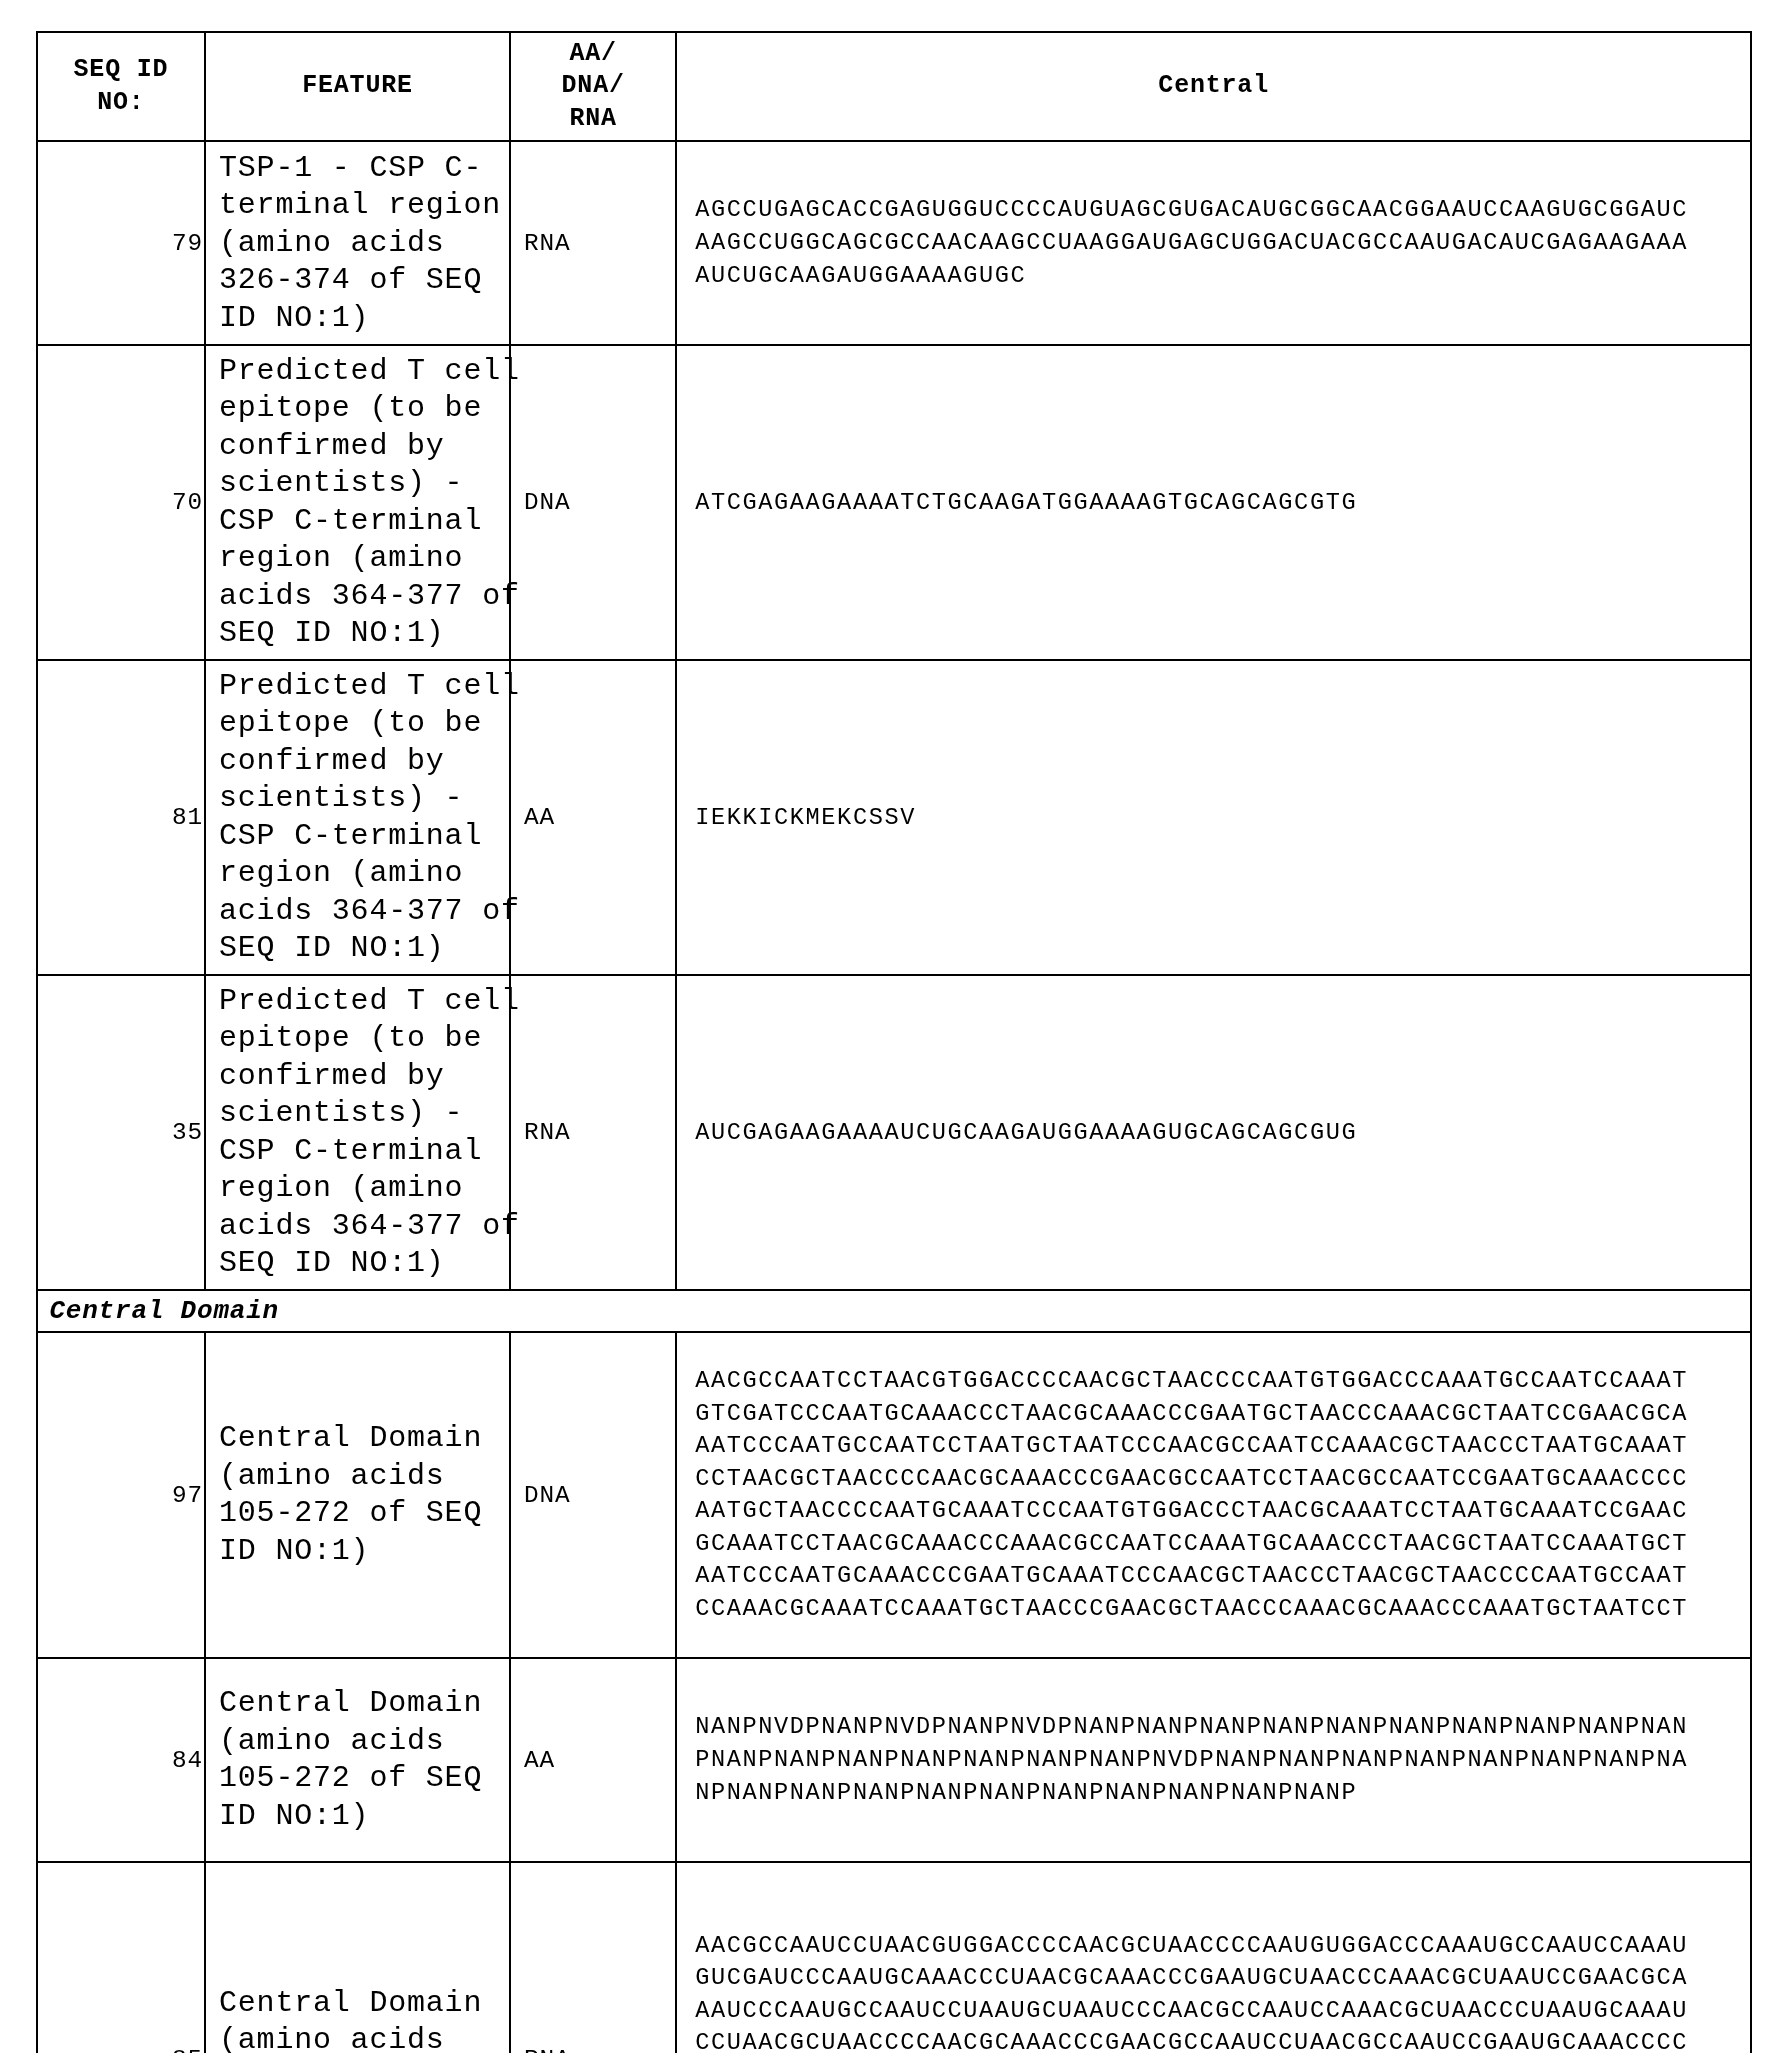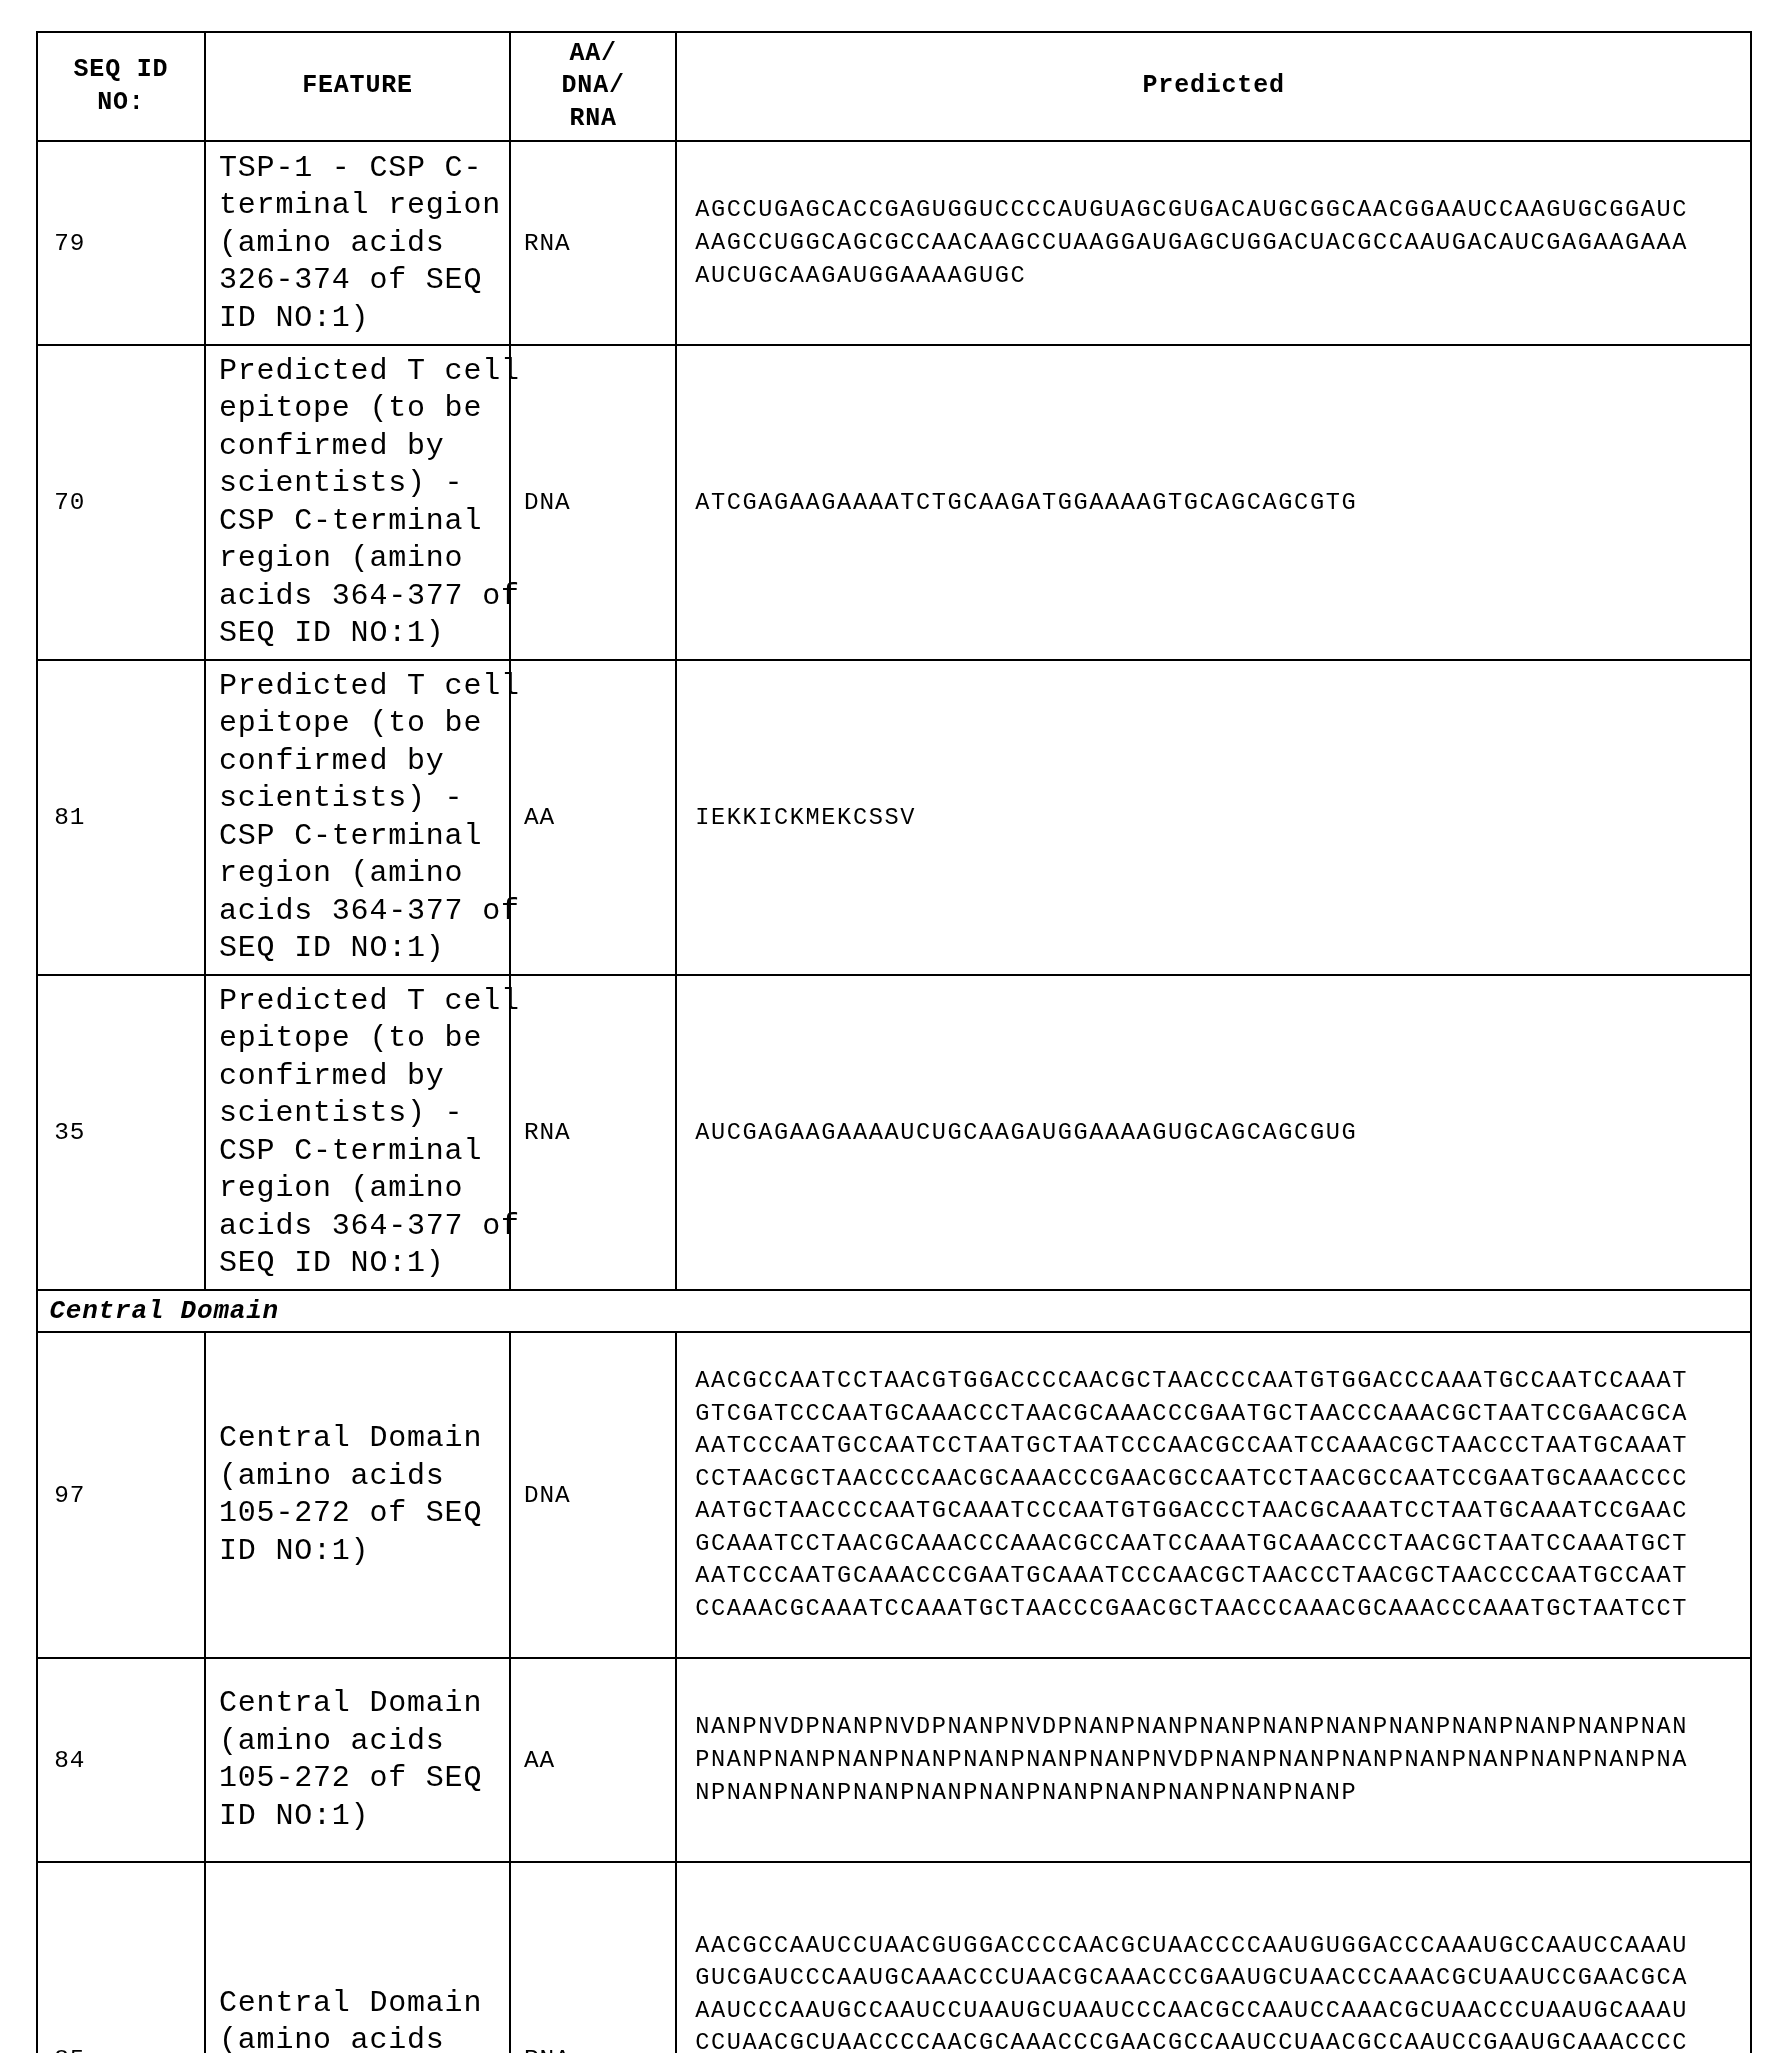--- a/index.html
+++ b/index.html
@@ -39,21 +39,21 @@
     text-align: center;
     vertical-align: middle;
     white-space: pre;
     line-height: 1.3;
     letter-spacing: 0.8px;
     padding: 4.9px 3.3px;
   }
   td.c1 {
     font-size: 24.4px;
     vertical-align: middle;
-    text-align: left;
+    text-align: right;
     padding-left: 16.3px;
     letter-spacing: 0.8px;
   }
   td.c2 {
     font-size: 30px;
     vertical-align: middle;
     white-space: pre;
     line-height: 1.25;
     letter-spacing: 0.8px;
     padding: 6.5px 6.5px 6.5px 13px;
@@ -94,21 +94,21 @@
   </colgroup>
 
   <tbody>
       <tr style="height:81px">
     <th>SEQ ID
 NO:</th>
     <th>FEATURE</th>
     <th>AA/
 DNA/
 RNA</th>
-    <th>Predicted</th>
+    <th>Central</th>
   </tr>
 
   <tr style="height:204px">
     <td class="c1">79</td>
     <td class="c2">TSP-1 - CSP C-
 terminal region
 (amino acids
 326-374 of SEQ
 ID NO:1)</td>
     <td class="c3">RNA</td>

